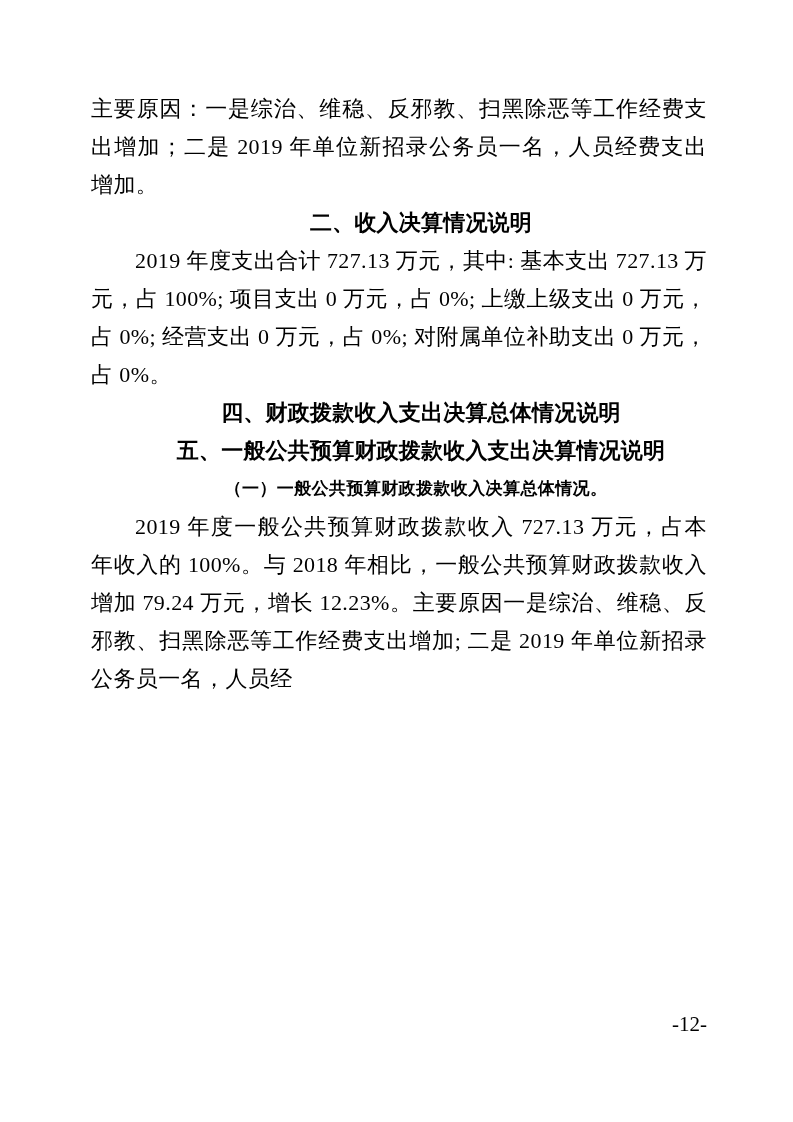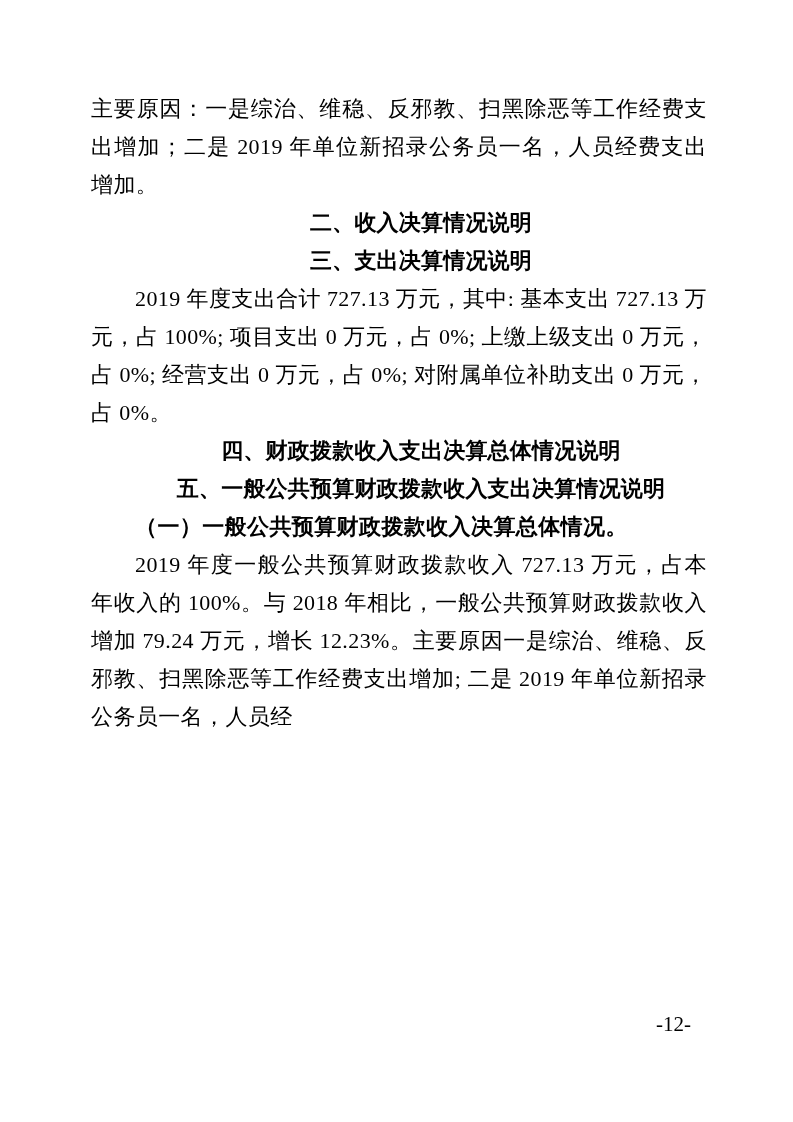--- a/index.html
+++ b/index.html
@@ -41,44 +41,43 @@
     font-size: 22px;
     line-height: 38px;
     text-indent: 2em;
     letter-spacing: 0.2px;
     text-align: center;
   }
   .subheading {
     margin: 0;
     font-family: "Liberation Serif", "DejaVu Serif", serif;
     font-weight: bold;
-    font-size: 22px;
+    font-size: 17px;
     line-height: 38px;
     text-indent: 2em;
-    text-align: left;
+    text-align: center;
   }
   .page-number {
     position: absolute;
     top: 1012px;
-    right: 102px;
+    right: 86px;
     color: #000000;
     font-family: "Liberation Serif", "DejaVu Serif", serif;
     font-size: 21px;
     line-height: 24px;
     text-align: right;
   }
 </style>
 </head>
 <body>
 
 <div class="page">
   <div class="content">
     <p class="para continues">主要原因：一是综治、维稳、反邪教、扫黑除恶等工作经费支出增加；二是 2019 年单位新招录公务员一名，人员经费支出增加。</p>
     <h2 class="heading">二、收入决算情况说明</h2>
-    <h2 class="heading">三、支出决算情况说明</h2>
     <p class="para">2019 年度支出合计 727.13 万元，其中: 基本支出 727.13 万元，占 100%; 项目支出 0 万元，占 0%; 上缴上级支出 0 万元，占 0%; 经营支出 0 万元，占 0%; 对附属单位补助支出 0 万元，占 0%。</p>
     <h2 class="heading">四、财政拨款收入支出决算总体情况说明</h2>
     <h2 class="heading">五、一般公共预算财政拨款收入支出决算情况说明</h2>
     <h3 class="subheading">（一）一般公共预算财政拨款收入决算总体情况。</h3>
     <p class="para">2019 年度一般公共预算财政拨款收入 727.13 万元，占本年收入的 100%。与 2018 年相比，一般公共预算财政拨款收入增加 79.24 万元，增长 12.23%。主要原因一是综治、维稳、反邪教、扫黑除恶等工作经费支出增加; 二是 2019 年单位新招录公务员一名，人员经</p>
   </div>
   <div class="page-number">-12-</div>
 </div>
 
 </body></html>

